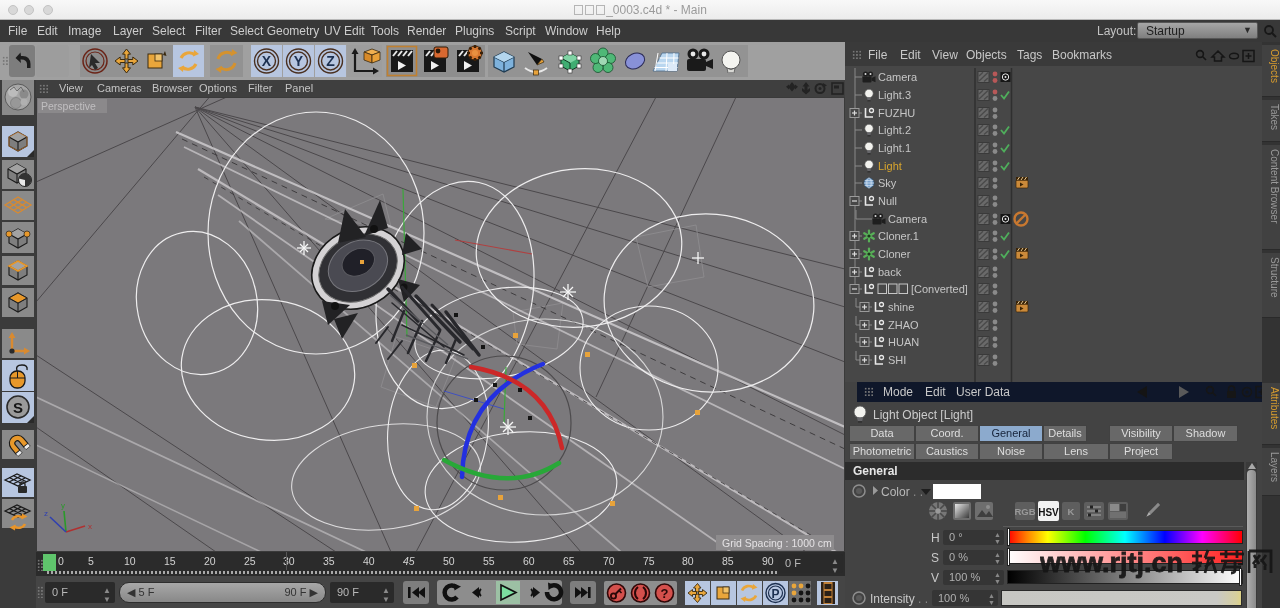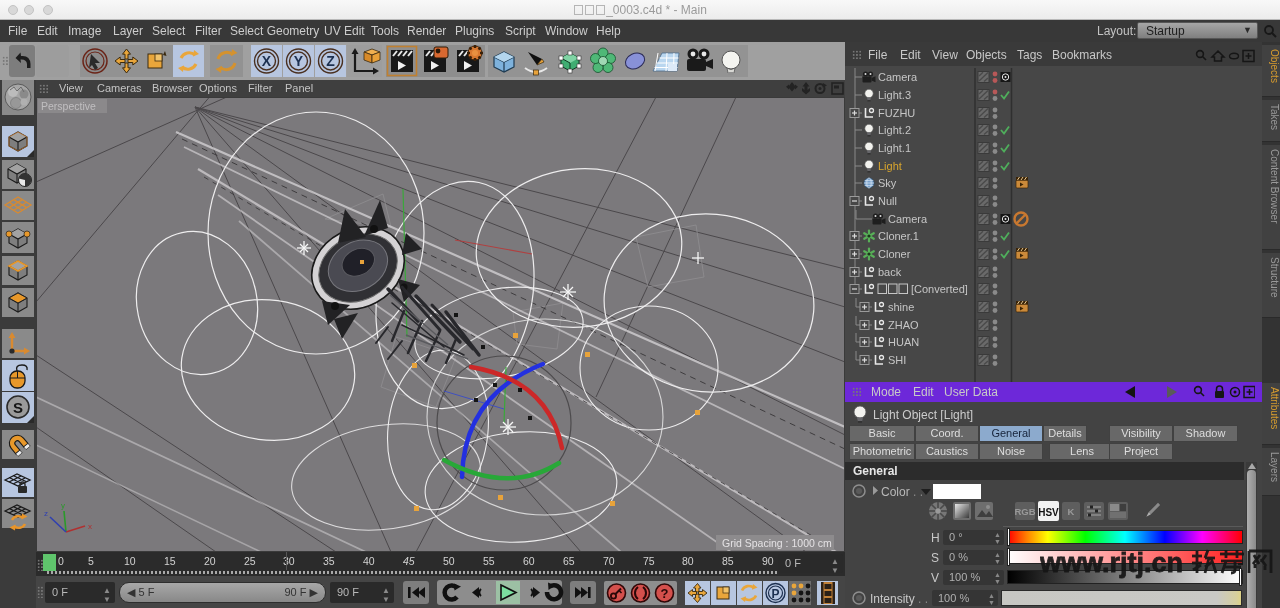--- a/index.html
+++ b/index.html
@@ -26,21 +26,21 @@
 #ruler { left:36px; top:552px; width:809px; height:24px; background:#2b2b2b; }
 #ruler .num { position:absolute; top:3px; font-size:10.5px; color:#d2d2d2; }
 
 #transport { left:36px; top:576px; width:809px; height:32px; background:#454545; }
 .spin { position:absolute; background:#2a2a2a; border-radius:2px; color:#b9b9b9; font-size:11px; }
 
 #rightpanel { left:845px; top:42px; width:417px; height:566px; background:#434343; }
 #omhead { position:absolute; left:0; top:3px; width:417px; height:21px; background:#3a3a3a; }
 #omhead span, #athead span { position:absolute; top:3px; font-size:12px; color:#c8c8c8; }
 .row-label { position:absolute; font-size:11px; color:#c6c6c6; white-space:nowrap; }
-#athead { position:absolute; left:0; top:340px; width:417px; height:20px; background:#6d28d9; }
+#athead { position:absolute; left:12px; top:340px; width:417px; height:20px; background:#0f172a; }
 .tab { position:absolute; height:17px; background:#686868; border:1px solid #414141; color:#dedede; font-size:11px; text-align:center; line-height:15px; }
 .tabsel { background:#8caacd; color:#16233a; }
 
 #tabstrip { left:1262px; top:42px; width:18px; height:566px; background:#333333; }
 .vtab { position:absolute; left:0; width:18px; writing-mode:vertical-rl; font-size:10px; color:#9a9a9a; text-align:left; padding-top:4px; background:#414141; border-bottom:1px solid #2a2a2a; }
 .vtab.on { color:#d79c2e; }
 .dots9 { position:absolute; width:10px; height:10px;
   background-image:radial-gradient(#777 34%, transparent 36%);
   background-size:3.3px 3.3px; }
 </style>
@@ -1069,30 +1069,30 @@
     </svg>
   </div>
 
   <svg class="abs" style="left:6px;top:363px;" width="18" height="18" viewBox="0 0 18 18">
     <circle cx="9" cy="7" r="6" fill="#f2f2ee" stroke="#555" stroke-width=".8"></circle>
     <path d="M6 12.5 l6 0 -0.8 3.5 -4.4 0 z" fill="#66666a"></path>
     <rect x="7" y="16" width="4" height="1.8" fill="#333"></rect>
   </svg>
   <span class="row-label" style="left:28px; top:366px; font-size:12px; color:#cccccc;">Light Object [Light]</span>
 
-  <div class="tab" style="left:4px; top:383px; width:66px;">Basic</div>
+  <div class="tab" style="left:4px; top:383px; width:66px;">Data</div>
   <div class="tab" style="left:70px; top:383px; width:64px;">Coord.</div>
   <div class="tab tabsel" style="left:134px; top:383px; width:64px;">General</div>
   <div class="tab" style="left:198px; top:383px; width:44px;">Details</div>
   <div class="tab" style="left:264px; top:383px; width:64px;">Visibility</div>
   <div class="tab" style="left:328px; top:383px; width:65px;">Shadow</div>
   <div class="tab" style="left:4px; top:401px; width:66px;">Photometric</div>
   <div class="tab" style="left:70px; top:401px; width:64px;">Caustics</div>
   <div class="tab" style="left:134px; top:401px; width:64px;">Noise</div>
-  <div class="tab" style="left:204px; top:401px; width:66px;">Lens</div>
+  <div class="tab" style="left:198px; top:401px; width:66px;">Lens</div>
   <div class="tab" style="left:264px; top:401px; width:64px;">Project</div>
 
   <div class="abs" style="left:0; top:420px; width:399px; height:18px; background:#2c2c2c;">
     <span style="position:absolute; left:8px; top:2px; font-size:12px; font-weight:bold; color:#e6e6e6;">General</span>
   </div>
 
   <div class="abs" style="left:401px; top:420px; width:11px; height:146px; background:#3a3a3a;"></div>
   <div class="abs" style="left:402px; top:428px; width:9px; height:138px; background:linear-gradient(90deg,#b0b0b0,#8a8a8a); border-radius:4px 4px 0 0;"></div>
   <div class="abs" style="left:403px; top:421px; width:0; height:0; border-left:4px solid transparent; border-right:4px solid transparent; border-bottom:6px solid #a8a8a8;"></div>
 

